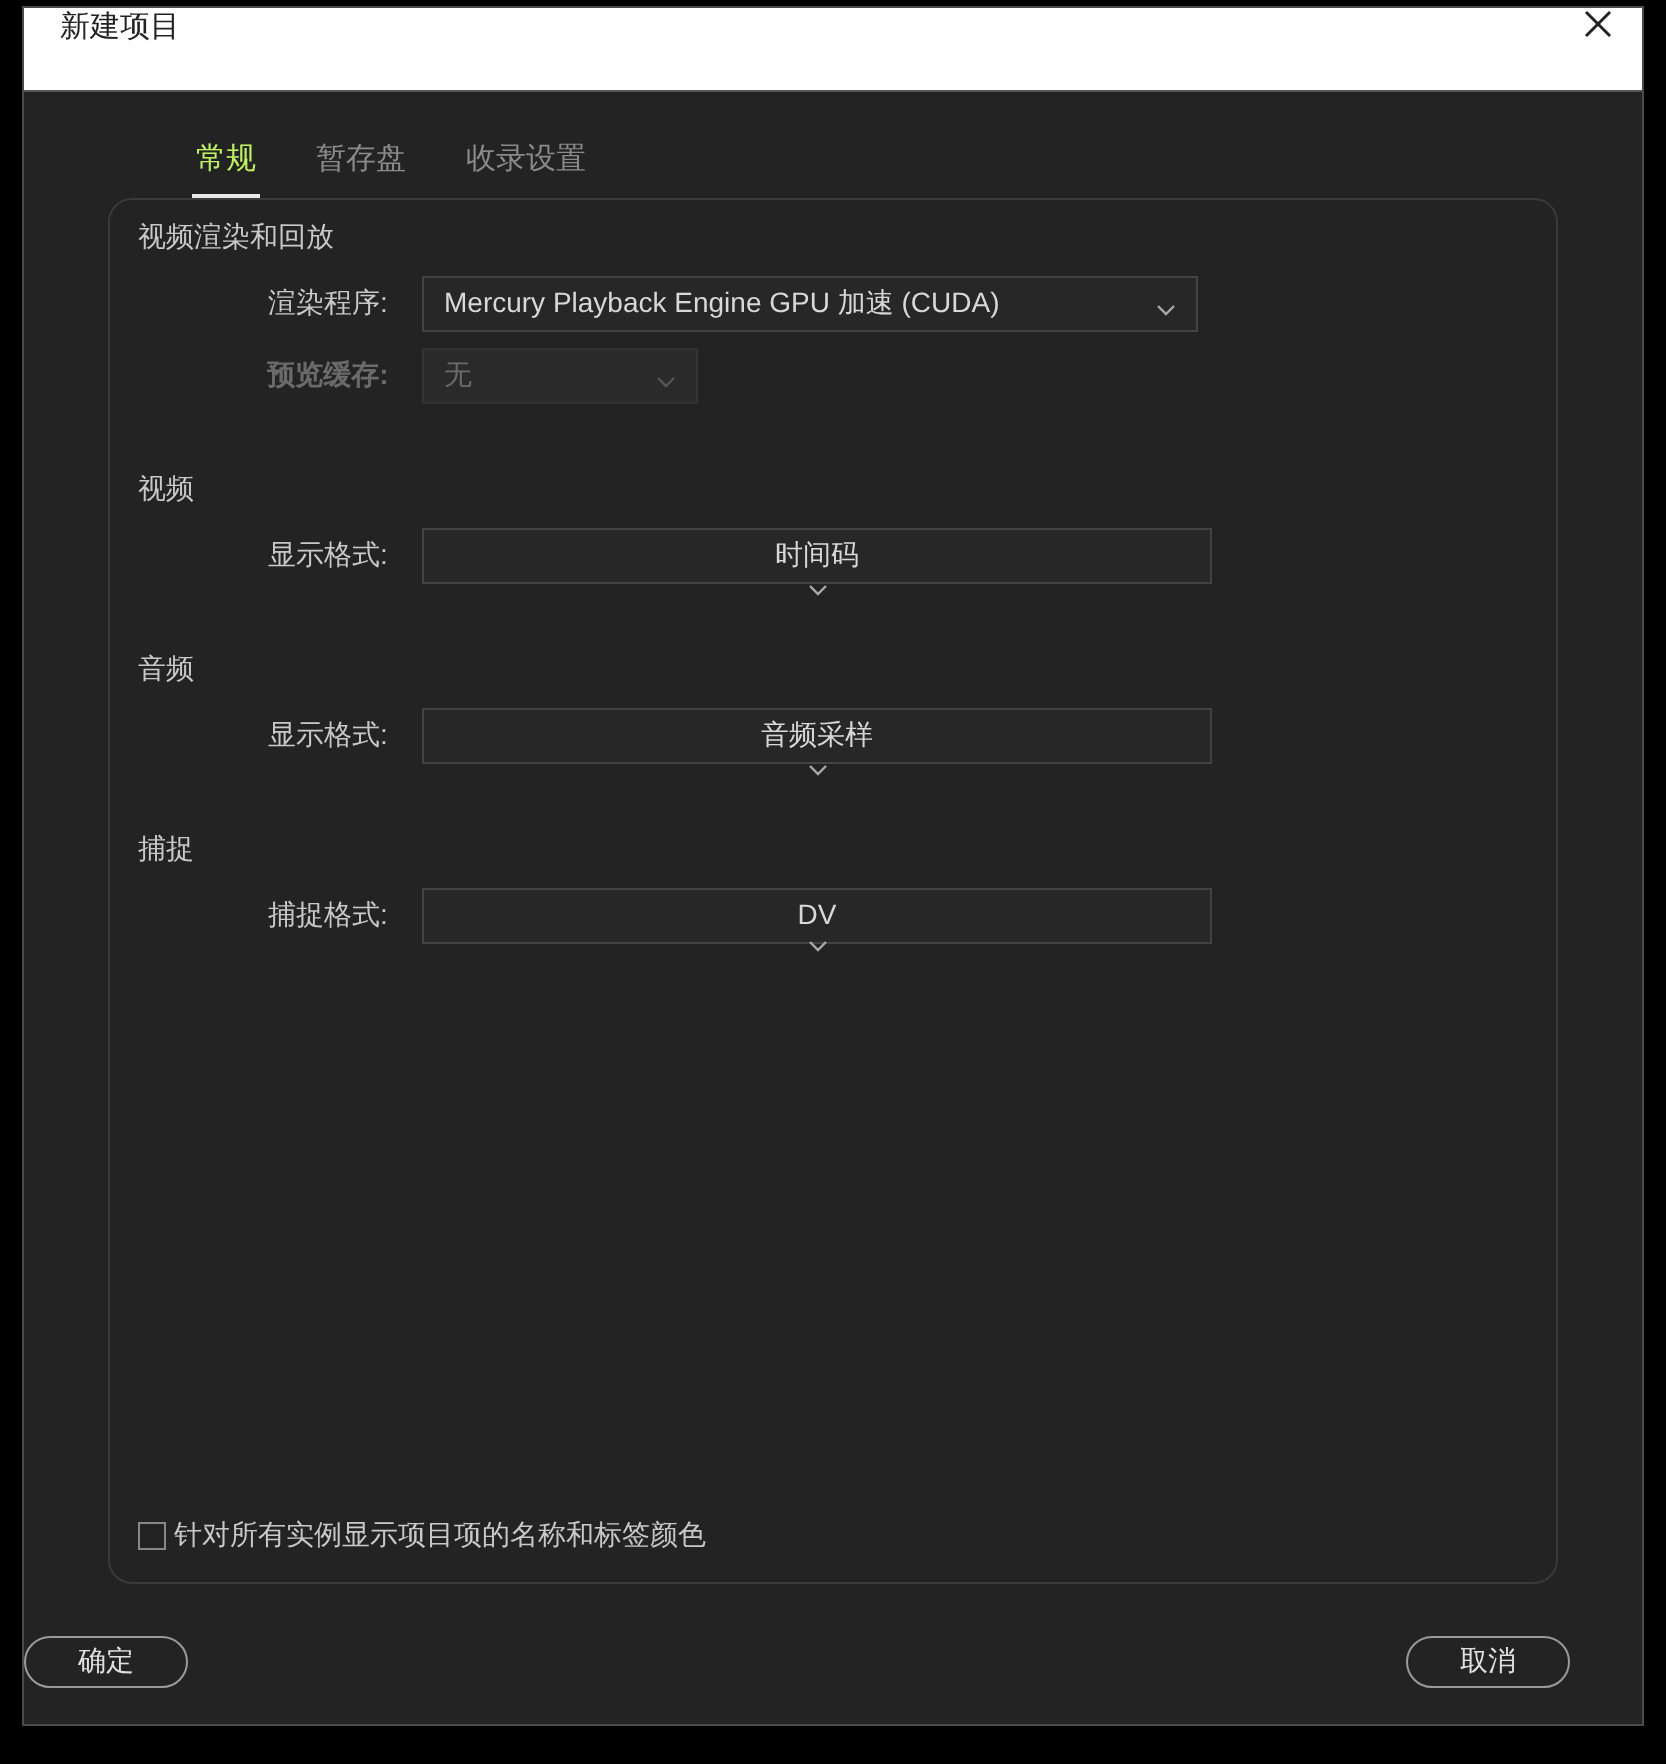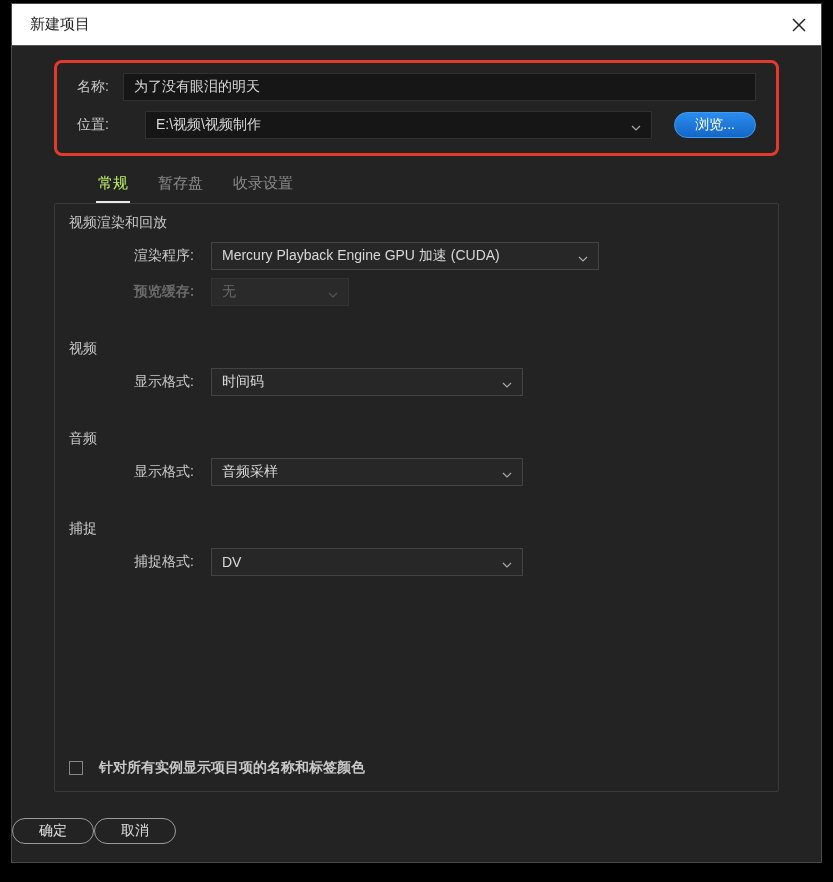--- a/index.html
+++ b/index.html
@@ -20,21 +20,20 @@
       margin: 3px auto;
       background: #232323;
       border: 1px solid #4a4a4a;
       display: flex;
       flex-direction: column;
     }
     .titlebar {
       height: 42px;
       background: #fff;
       display: flex;
-      align-items: center;
       justify-content: space-between;
       padding: 0 14px 0 18px;
       border-bottom: 1px solid #555;
     }
     .titlebar-text {
       color: #222;
       font-size: 15px;
     }
     .close-icon {
       width: 16px;
@@ -125,21 +124,21 @@
       cursor: pointer;
       border-bottom: 2px solid transparent;
     }
     .tab.active {
       color: #bef264;
       border-bottom: 2px solid #e8e8e8;
       margin-left: 36px;
     }
     .panel {
       border: 1px solid #3a3a3a;
-      border-radius: 2px;
+      border-radius: 12px;
       padding: 10px 14px 14px 14px;
       margin-top: 0;
       flex: 1;
       display: flex;
       flex-direction: column;
     }
     .section {
       margin-bottom: 26px;
     }
     .section-title {
@@ -173,21 +172,22 @@
       height: 28px;
       display: flex;
       align-items: center;
       justify-content: space-between;
       cursor: pointer;
     }
     .select.wide {
       width: 388px;
     }
     .select.med {
-      width: 312px;
+      width: 395px;
+      flex-direction: column;
     }
     .select.small {
       width: 138px;
     }
     .select.disabled {
       background: #2a2a2a;
       border-color: #333;
       color: #6a6a6a;
       cursor: default;
     }
@@ -195,39 +195,38 @@
       width: 10px;
       height: 10px;
     }
     .chevron svg {
       width: 10px;
       height: 10px;
     }
     .checkbox-row {
       display: flex;
       align-items: center;
-      gap: 16px;
+      gap: 4px;
       margin-top: auto;
       padding-top: 30px;
-      font-weight: bold;
     }
     .checkbox {
       width: 14px;
       height: 14px;
       border: 1px solid #888;
       background: transparent;
       cursor: pointer;
     }
     .checkbox-label {
       color: #c8c8c8;
       font-size: 14px;
     }
     .footer {
       display: flex;
-      justify-content: flex-start;
+      justify-content: space-between;
       gap: 0;
       padding: 12px 36px 18px 0;
     }
     .btn {
       border: 1px solid #9a9a9a;
       background: transparent;
       color: #e0e0e0;
       border-radius: 14px;
       padding: 3px 26px;
       font-size: 14px;
@@ -249,38 +248,20 @@
     <span class="close-icon">
       <svg viewBox="0 0 16 16">
           <line x1="2" y1="2" x2="14" y2="14" stroke="#222" stroke-width="1.5"></line>
           <line x1="14" y1="2" x2="2" y2="14" stroke="#222" stroke-width="1.5"></line>
         </svg>
     </span>
   </div>
 
   <div class="content">
 
-    <div class="highlight-box">
-      <div class="field-row">
-        <span class="field-label">名称:</span>
-        <input class="text-input" type="text" value="为了没有眼泪的明天" style="">
-      </div>
-      <div class="field-row location-row">
-        <span class="field-label">位置:</span>
-        <div class="location-select">
-          <span>E:\视频\视频制作</span>
-          <span class="chevron"><svg viewBox="0 0 10 10">
-                <path d="M1 3 L5 7 L9 3" stroke="#aaa" stroke-width="1.2" fill="none"></path>
-              </svg></span>
-        </div>
-        <div class="browse-btn">
-          <span>浏览...</span>
-        </div>
-      </div>
-    </div>
 
     <div class="tabs">
       <div class="tab active"><span>常规</span></div>
       <div class="tab"><span>暂存盘</span></div>
       <div class="tab"><span>收录设置</span></div>
     </div>
 
     <div class="panel">
 
       <div class="section">

